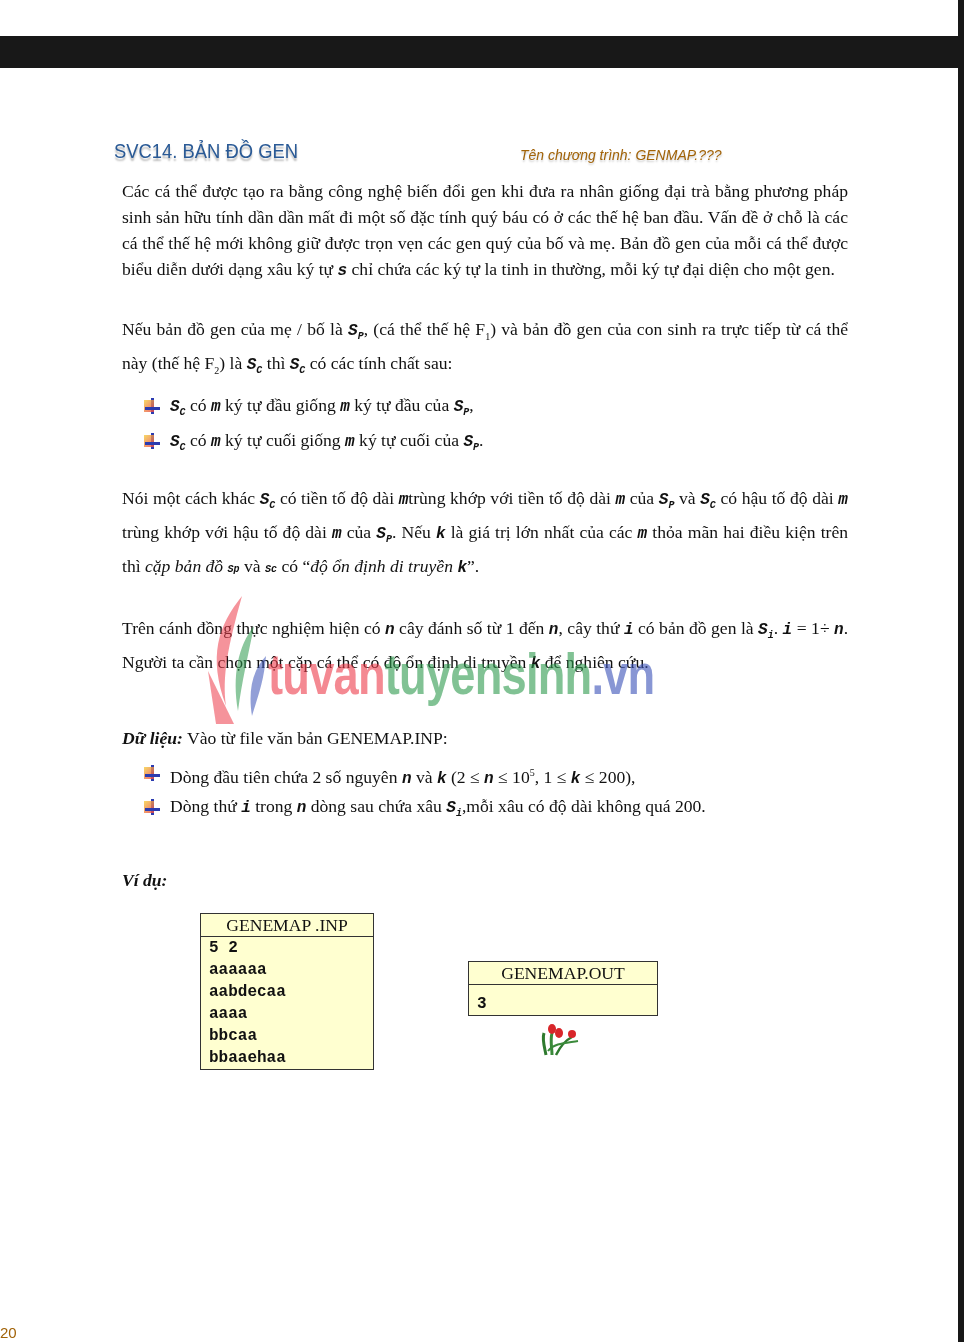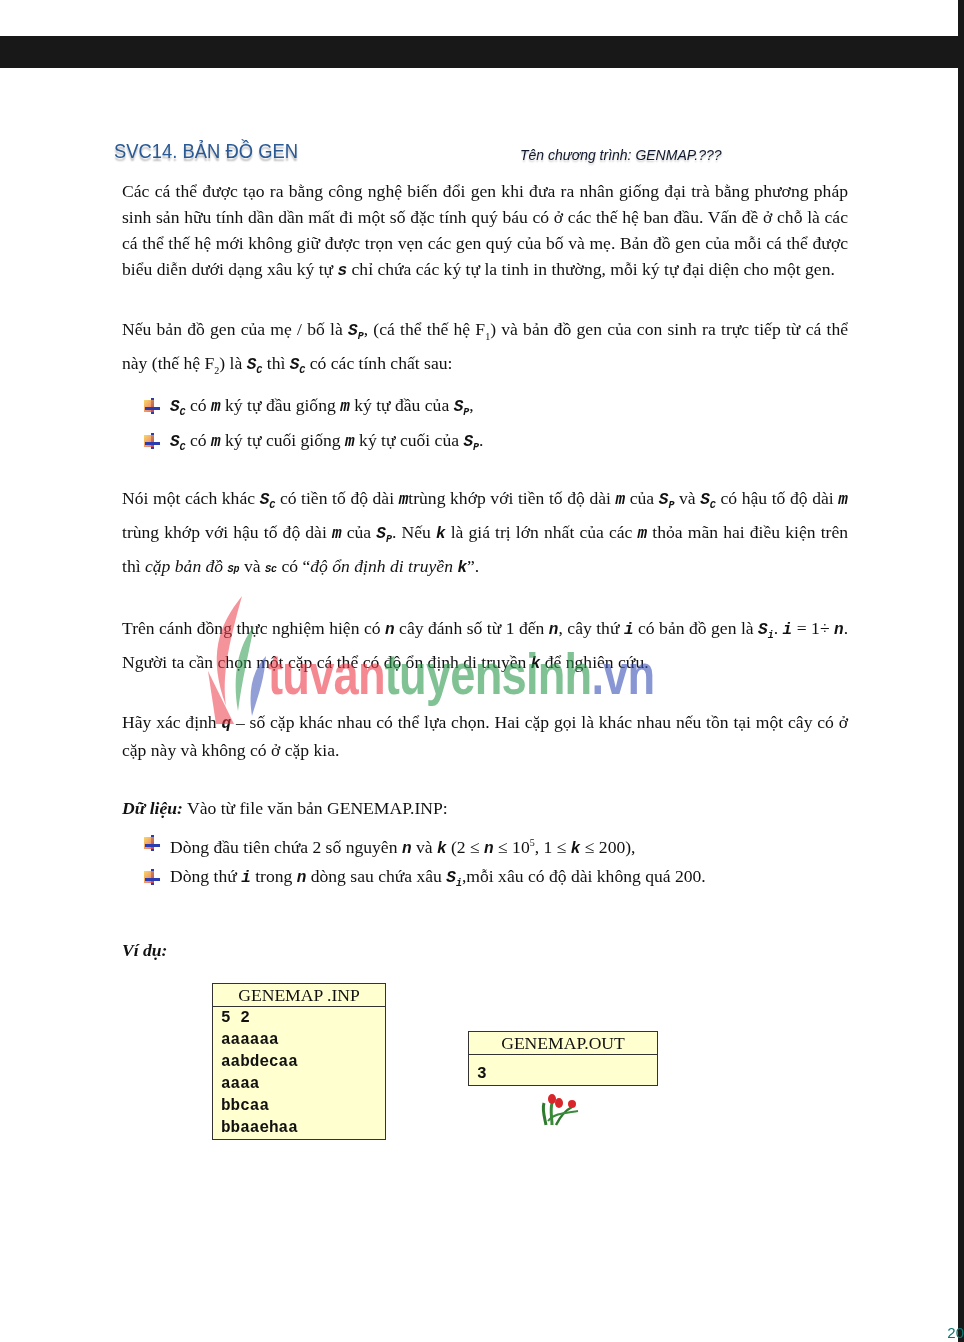--- a/index.html
+++ b/index.html
@@ -5,50 +5,50 @@
   html, body { margin:0; padding:0; }
   body { width:964px; height:1342px; background:#fff; position:relative; overflow:hidden;
          font-family:"Liberation Serif", serif; color:#111; }
   .topbar { position:absolute; left:0; top:36px; width:964px; height:32px; background:#181818; }
   .rightbar { position:absolute; right:0; top:0; width:6px; height:1342px; background:#181818; }
   .page { position:absolute; left:114px; top:140px; width:742px; }
   .title-row { position:relative; height:30px; }
   .title { position:absolute; left:0; top:0; font-family:"Liberation Sans", sans-serif; font-size:20px;
            color:#2a5a96; text-shadow:0 3px 2px #bbb; letter-spacing:0px; transform:scaleX(0.92); transform-origin:left; }
   .prog { position:absolute; left:406px; top:7px; font-family:"Liberation Sans", sans-serif; font-style:italic;
-          font-size:14px; color:#0f172a; text-shadow:0 2px 2px #ccc; }
+          font-size:14px; color:#a16207; text-shadow:0 2px 2px #ccc; }
   p { margin:8px; font-size:17.6px; line-height:26px; text-align:justify; }
   .gap { height:16px; }
   .var { font-family:"Liberation Mono", monospace; font-weight:bold; font-style:italic; font-size:16px; }
   .varup { font-family:"Liberation Mono", monospace; font-weight:bold; font-size:10px;font-style:italic; }
   sub { font-size:10px; }
   sup { font-size:10px; }
   ul { list-style:none; margin:0; padding:0 0 0 30px; }
   li { font-size:17.6px; line-height:27px; position:relative; padding-left:26px; }
   .bullet { position:absolute; left:0; top:6px; width:16px; height:16px; }
   .bullet::before { content:""; position:absolute; left:7px; top:0; width:3px; height:16px; background:#2b3bb0; }
   .bullet::after { content:""; position:absolute; left:1px; top:9px; width:15px; height:3px; background:#2b3bb0; }
   .bullet .warm { position:absolute; left:0; top:2px; width:10px; height:12px;
                   background:linear-gradient(135deg,#f5d040,#e8404a); opacity:0.8; }
   .ital { font-style:italic; }
   .bi { font-weight:bold; font-style:italic; }
   .boxes { position:relative; height:170px; margin-top:20px; }
   .box { position:absolute; background:#ffffd0; border:1px solid #333; }
   .box .hdr { text-align:center; font-size:17.6px; line-height:22px; border-bottom:1px solid #333; }
   .box .line { font-family:"Liberation Mono", monospace; font-weight:bold; font-size:16px; line-height:22px; padding-left:8px; }
-  .inp { left:98px; top:0; width:172px; }
+  .inp { left:86px; top:0; width:172px; }
   .out { left:354px; top:0; width:188px;margin-top:48px; }
   .out .body { padding-top:8px; height:22px; }
   .flower { position:absolute; left:424px; top:108px; width:46px; height:36px; }
   .watermark { position:absolute; left:208px; top:596px; width:490px; height:130px; pointer-events:none; }
   .wm-text { position:absolute; left:60px; top:44px; font-family:"Liberation Sans", sans-serif; font-weight:bold;
              font-size:58px; letter-spacing:-1px; transform:scaleX(0.78); transform-origin:left; opacity:0.6; white-space:nowrap; }
   .wm-text .r { color:#ee3b4a; } .wm-text .g { color:#2e9a4e; } .wm-text .b { color:#3a52b8; }
-  .pagenum { position:absolute; left:0; width:964px; top:1324px; text-align:right;
-             font-family:"Liberation Sans", sans-serif; font-size:15px; color:#0f766e; }
+  .pagenum { position:absolute; left:0; width:964px; top:1324px; text-align:left;
+             font-family:"Liberation Sans", sans-serif; font-size:15px; color:#a16207; }
 </style>
 </head>
 <body>
 
 <div class="topbar"></div>
 <div class="rightbar"></div>
 
 <div class="page">
   <div class="title-row">
     <span class="title">SVC14. BẢN ĐỒ GEN</span>
@@ -136,25 +136,20 @@
     <span class="var"><span>S</span><sub>i</sub></span>.
     <span class="var">i</span>
     <span>=</span>
     <span>1÷</span>
     <span class="var">n</span><span>. Người ta cần chọn một cặp cá thể có độ ổn định di truyền</span>
     <span class="var">k</span>
     <span>để nghiên cứu.</span>
   </p>
   <div class="gap"></div>
 
-  <p>
-    <span>Hãy xác định</span>
-    <span class="var">q</span>
-    <span>– số cặp khác nhau có thể lựa chọn. Hai cặp gọi là khác nhau nếu tồn tại một cây có ở cặp này và không có ở cặp kia.</span>
-  </p>
   <div class="gap"></div>
 
   <p>
     <span class="bi">Dữ liệu:</span>
     <span>Vào từ file văn bản GENEMAP.INP:</span>
   </p>
   <ul>
     <li>
       <span class="bullet">
           <span class="warm"></span>

